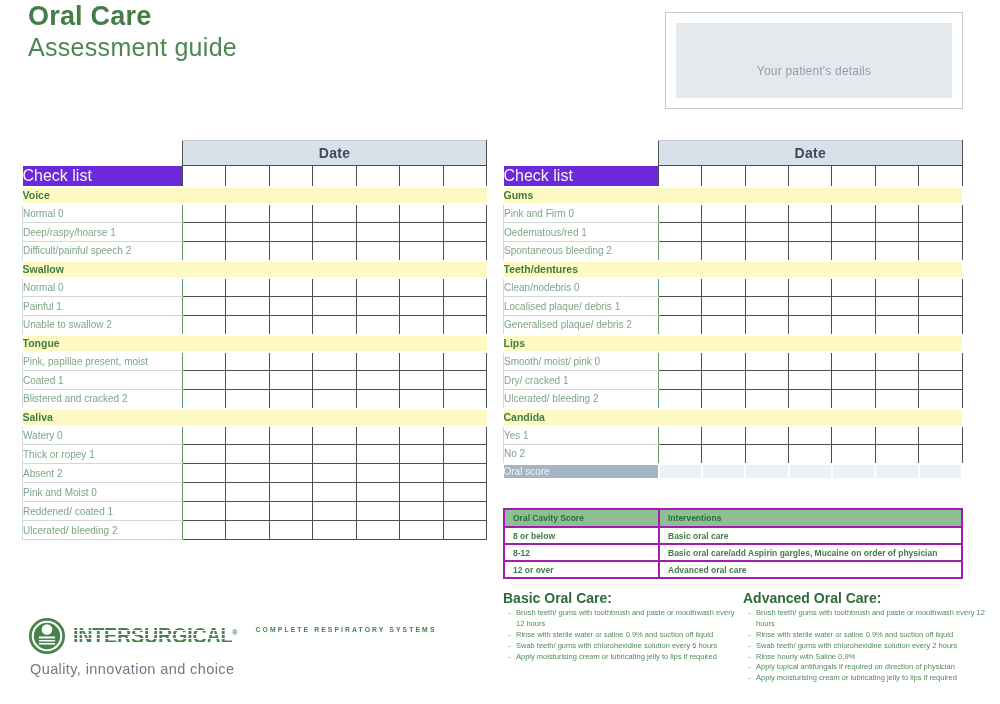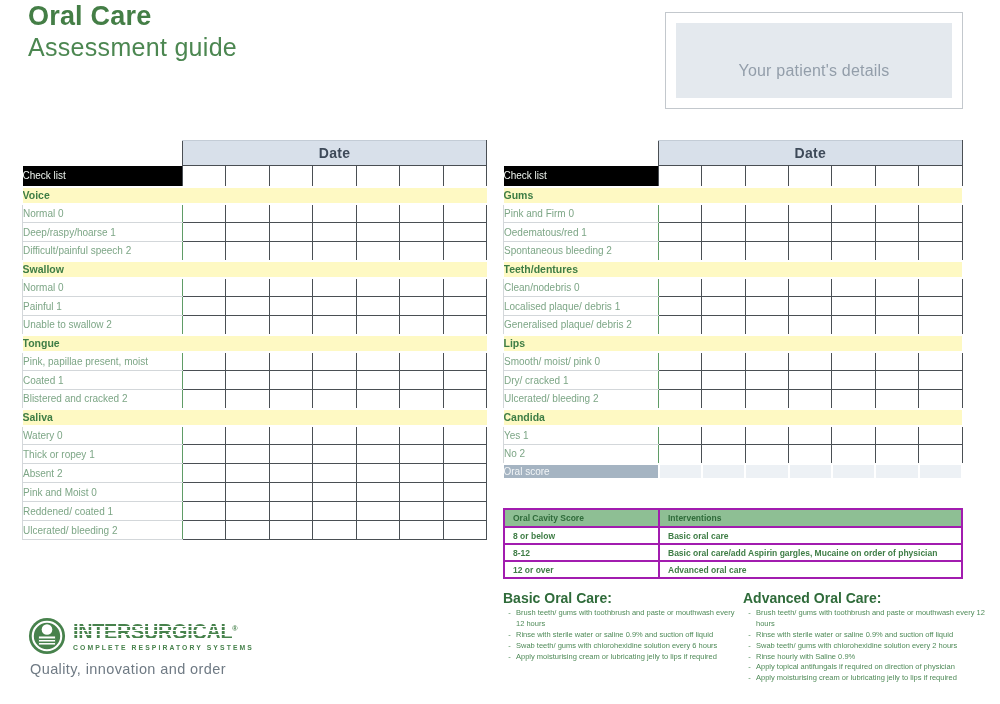--- a/index.html
+++ b/index.html
@@ -8,32 +8,32 @@
 
   
   .title-block{position:absolute;left:28px;top:0;}
   .title-block h1{margin:0;font-size:27px;line-height:1.2;font-weight:bold;color:#447e46;letter-spacing:.2px;}
   .title-block h2{margin:0;font-size:25px;line-height:1.2;font-weight:normal;color:#4c8751;letter-spacing:.3px;}
 
   .patient-box{position:absolute;left:665px;top:12px;width:298px;height:97px;background:#fff;
                border:1px solid #c3c8cd;box-sizing:border-box;}
   .patient-inner{position:absolute;left:10px;top:10px;right:10px;bottom:10px;background:#e4e9ee;
                  display:flex;align-items:center;justify-content:center;}
-  .patient-inner span{font-size:16px;color:#939eaa;letter-spacing:.2px;margin-top:20px;}
+  .patient-inner span{font-size:12px;color:#939eaa;letter-spacing:.2px;margin-top:20px;}
 
   
   table.assess{position:absolute;border-collapse:collapse;table-layout:fixed;}
   table.assess td{padding:0;vertical-align:middle;box-sizing:border-box;overflow:hidden;white-space:nowrap;}
   #left-table{left:22px;top:140px;width:465px;}
   #right-table{left:503px;top:140px;width:460px;}
 
   td.corner{border:none;}
   td.date-head{background:#d8e0ea;border:1px solid #4a4f54;border-top:1px solid #c3ccd6;
                text-align:center;font-weight:bold;font-size:14px;color:#3e4a59;letter-spacing:.3px;}
-  td.chk{background:#000000;color:#eff5ef;font-size:10px;padding-left:7px;border:none;}
+  td.chk{background:#6d28d9;color:#eff5ef;font-size:16px;padding-left:7px;border:none;}
   td.dc{background:#fff;border:1px solid #4a4f54;}
   td.sect{background:#fef9c3;color:#3e7d45;font-weight:bold;font-size:10.5px;padding-left:7px;
           border-top:2px solid #fff;border-bottom:2px solid #fff;border-left:none;border-right:none;}
   td.lbl{background:#fff;color:#7da686;font-size:10px;padding-left:7px;
          border:1px solid #d3d7da;border-right:1px solid #5f9c66;}
   td.oscl{background:#a5b4c2;color:#f2f5f7;font-size:10px;padding-left:7px;border:2px solid #fff;border-left:none;}
   td.oscc{background:#edf1f5;border:2px solid #fff;}
 
   tr.r-date td{height:25px;}
   tr.r-chk td{height:21px;}
@@ -51,21 +51,21 @@
   .care-col{position:absolute;top:590px;}
   #care-basic{left:503px;width:238px;}
   #care-advanced{left:743px;width:256px;}
   .care-title{font-size:14px;font-weight:bold;color:#2f6b3a;margin:0 0 2px 0;}
   .care-item{display:flex;align-items:flex-start;}
   .care-item .dash{width:13px;flex:0 0 13px;text-align:center;font-size:7.5px;color:#4f8a58;line-height:1.45;}
   .care-item .txt{flex:1;font-size:7.5px;color:#4f8a58;line-height:1.45;}
 
   
   .brand{position:absolute;left:28px;top:617px;display:flex;align-items:center;gap:7px;}
-  .brand-text{display:flex;flex-direction:column;}
+  .brand-text{display:flex;flex-direction:row;}
   .wordmark{font-size:22px;font-weight:bold;color:#47824c;line-height:1;letter-spacing:-.3px;
             transform:scaleX(.9);transform-origin:left center;white-space:nowrap;}
   .wordmark sup{font-size:8px;font-weight:bold;vertical-align:super;}
   @supports (-webkit-background-clip: text){
     .wordmark .striped{
       background:repeating-linear-gradient(180deg,#47824c 0 2.6px,rgba(255,255,255,0) 2.6px 3.4px,#47824c 3.4px 4.2px);
       -webkit-background-clip:text;background-clip:text;color:transparent;}
   }
   .brand-sub{font-size:6.8px;font-weight:bold;letter-spacing:2.1px;color:#47824c;margin-top:1px;white-space:nowrap;}
   .tagline{position:absolute;left:30px;top:661px;font-size:14.5px;color:#6f7a84;letter-spacing:.4px;}
@@ -517,15 +517,15 @@
       <circle cx="20" cy="13.2" r="5.6" fill="#ffffff"></circle>
       <path d="M11.5 20.5 h17 v8.5 h-17 z" fill="#ffffff"></path>
       <rect x="11.5" y="22.6" width="17" height="1.6" fill="#47824c"></rect>
       <rect x="11.5" y="25.8" width="17" height="1.6" fill="#47824c"></rect>
     </svg>
     <div class="brand-text">
       <div class="wordmark"><span class="striped">INTERSURGICAL</span><sup>®</sup></div>
       <div class="brand-sub">COMPLETE RESPIRATORY SYSTEMS</div>
     </div>
   </div>
-  <div class="tagline">Quality, innovation and order</div>
+  <div class="tagline">Quality, innovation and choice</div>
 
 </div>
 
 </body></html>

